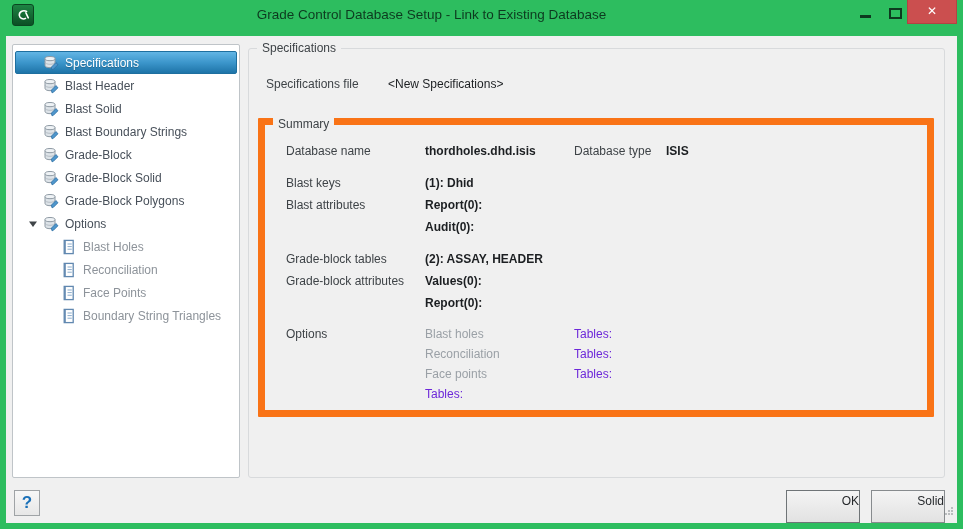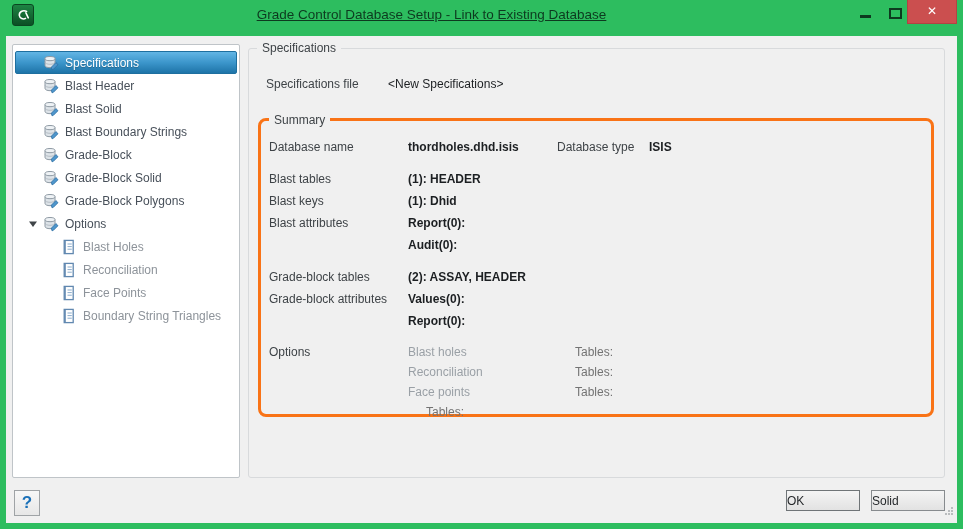--- a/index.html
+++ b/index.html
@@ -12,21 +12,21 @@
   }
   
   .titlebar { position:absolute; left:0; top:0; right:0; height:30px; }
   .app-icon {
     position:absolute; left:12px; top:4px; width:22px; height:22px;
     border-radius:3px; background:linear-gradient(180deg,#1d8443,#0c4f25);
     border:1px solid #0a4520; display:flex; align-items:center; justify-content:center;
   }
   .title-text {
     position:absolute; left:60px; right:160px; top:0; height:30px; line-height:30px;
-    text-align:center; font-size:13.5px; color:#0d3a1f; white-space:nowrap; overflow:hidden;text-decoration:underline;
+    text-align:center; font-size:13.5px; color:#0d3a1f; white-space:nowrap; overflow:hidden;
   }
   .btn-min  { position:absolute; right:92px; top:15px; width:11px; height:3px; background:#0d3a1f; cursor:pointer; }
   .btn-max  { position:absolute; right:61px; top:8px;  width:13px; height:11px; border:2px solid #0d3a1f; cursor:pointer; }
   .btn-close {
     position:absolute; right:6px; top:0; width:50px; height:24px;
     background:var(--red,#cb4f4f); border:1px solid #b24343; border-top:none;
     color:#fff; text-align:center; line-height:23px; font-size:12px; cursor:pointer;
   }
   
   .client { position:absolute; left:6px; right:6px; top:36px; bottom:6px; background:#f0f0f0; }
@@ -58,45 +58,45 @@
   .group-label {
     position:absolute; top:-8px; left:8px; background:#f0f0f0; padding:0 5px;
     font-size:12px; color:#3e4347; white-space:nowrap;
   }
   .spec-row { position:absolute; left:17px; top:28px; display:flex; font-size:12px; color:#3e4347; }
   .spec-label { width:122px; }
   .spec-value { font-weight:normal; color:#1c1f22; }
 
   .summary-box {
     position:absolute; left:9px; right:10px; top:69px; bottom:60px;
-    border:3px solid #f97316; border-radius:8px;
+    border:7px solid #f97316; border-radius:1px;padding-left:13px;
   }
   .summary-content { padding:15px 0 0 8px; }
   .sum-section { margin-bottom:10px; }
   .sum-row {
     display:grid; grid-template-columns:139px 149px 92px auto;
     height:22px; align-items:center; font-size:12px; color:#3e4347; white-space:nowrap;
   }
   .sum-row.gray-row { height:20px; }
   .sum-value.bold { font-weight:bold; color:#1c1f22; }
   .sum-value.gray { color:#9aa0a6; }
-  .gray-row .sum-right-label { color:#737373;margin-left:18px; }
+  .gray-row .sum-right-label { color:#6d28d9; }
   .sum-right-value { font-weight:bold; color:#1c1f22; }
 
   
   .footer { position:absolute; left:0; right:0; bottom:0; height:45px; }
   .help-btn {
     position:absolute; left:8px; top:12px; width:26px; height:26px;
     background:linear-gradient(180deg,#f7f7f7,#e7e7e7); border:1px solid #9fa3a6;
     color:#1a70b8; font-size:17px; font-weight:bold; text-align:center; line-height:24px; cursor:pointer;
   }
   .push-btn {
-    position:absolute; top:12px; width:74px; height:21px;
+    position:absolute; top:12px; width:74px; height:33px;
     background:linear-gradient(180deg,#f4f4f4,#e2e2e2); border:1px solid #878b8e;
-    font-size:12px; color:#26292c; text-align:left; line-height:21px; cursor:pointer;
+    font-size:12px; color:#26292c; text-align:right; line-height:21px; cursor:pointer;
   }
   .push-btn.ok { right:97px; border-color:#6f7477; }
   .push-btn.cancel { right:12px; }
   .grip { position:absolute; right:3px; bottom:3px; }
 </style>
 </head>
 <body>
 
 <div class="window" style="--green: #2dbd5f; --red: #cb4f4f;">
 
@@ -285,26 +285,20 @@
 
         <div class="sum-section">
               <div class="sum-row">
                 <span class="sum-label">Database name</span>
                 <span class="sum-value bold">thordholes.dhd.isis</span>
                 <span class="sum-right-label">Database type</span>
                 <span class="sum-right-value">ISIS</span>
               </div>
             </div>
             <div class="sum-section">
-              <div class="sum-row">
-                <span class="sum-label">Blast tables</span>
-                <span class="sum-value bold">(1): HEADER</span>
-                <span class="sum-right-label"></span>
-                <span class="sum-right-value"></span>
-              </div>
               <div class="sum-row">
                 <span class="sum-label">Blast keys</span>
                 <span class="sum-value bold">(1): Dhid</span>
                 <span class="sum-right-label"></span>
                 <span class="sum-right-value"></span>
               </div>
               <div class="sum-row">
                 <span class="sum-label">Blast attributes</span>
                 <span class="sum-value bold">Report(0):</span>
                 <span class="sum-right-label"></span>

